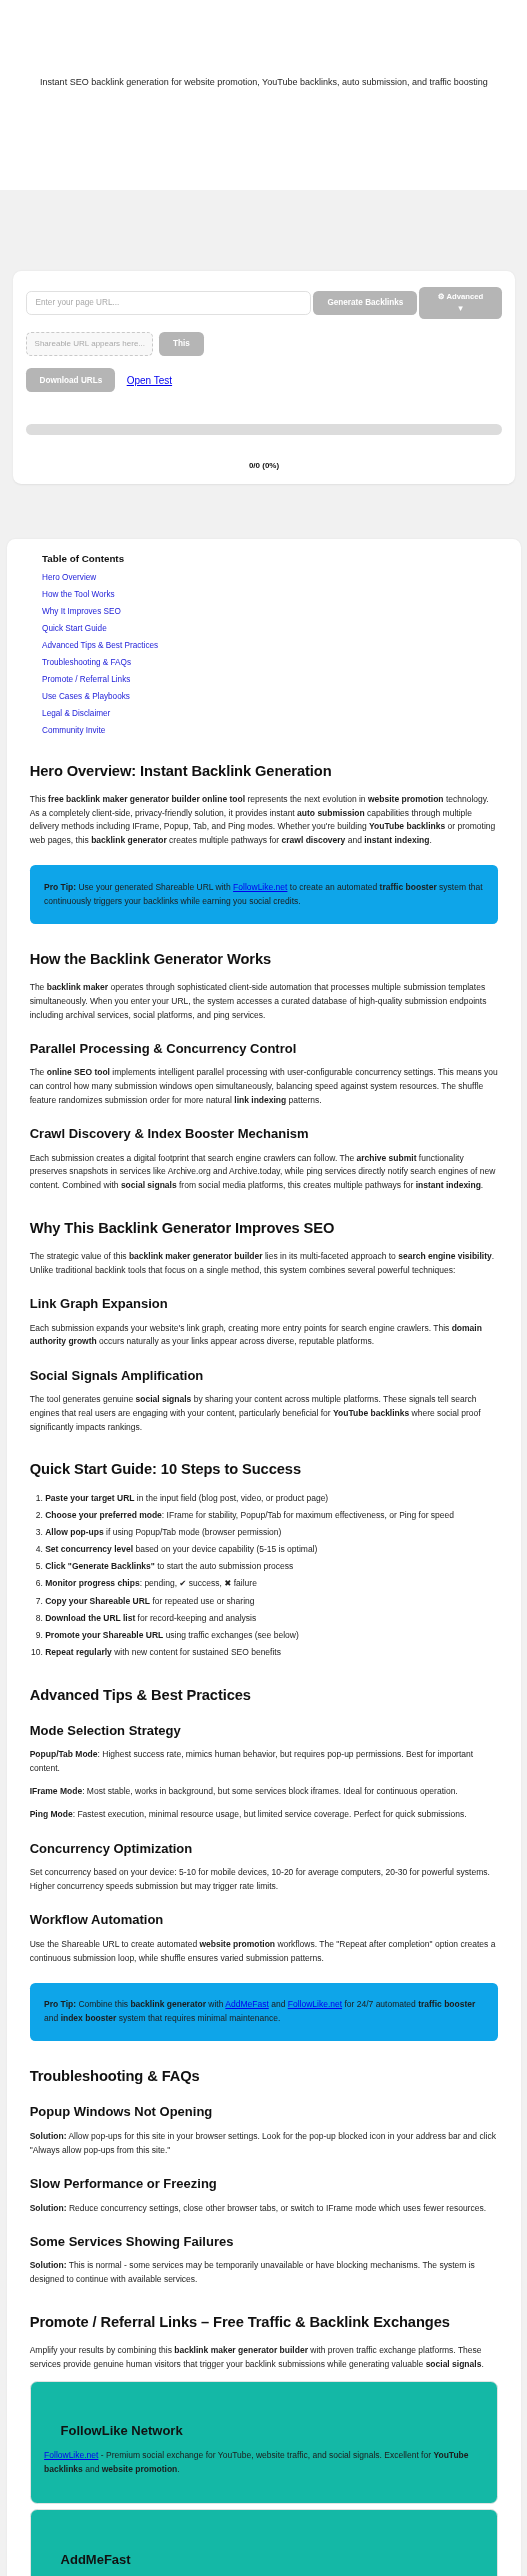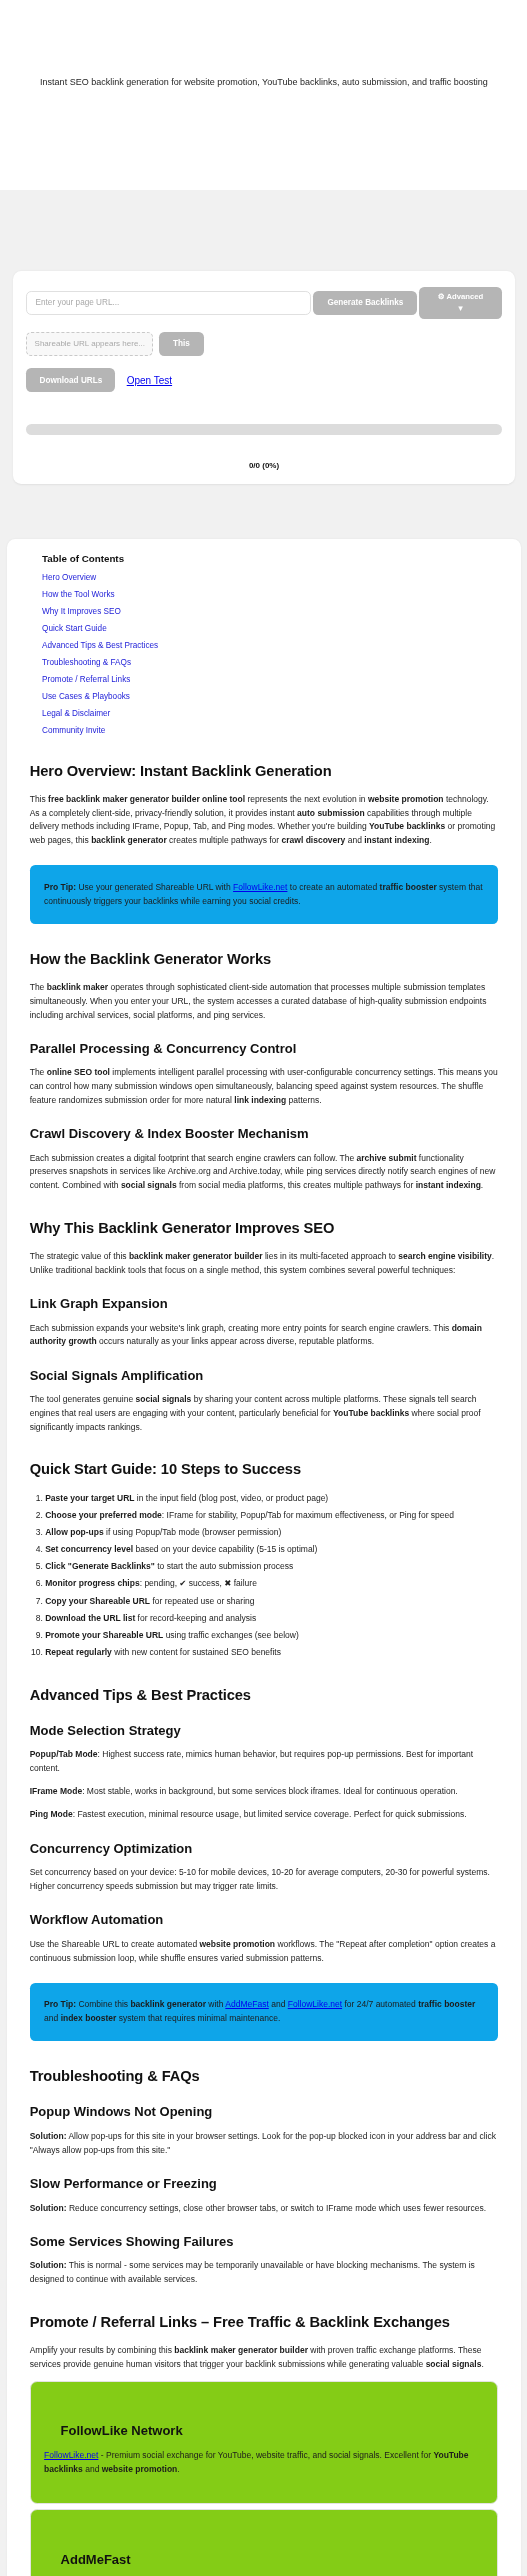--- a/index.html
+++ b/index.html
@@ -82,21 +82,21 @@
   #article-blocks p { font-size:8.5px; line-height:1.62; color:#1c1c1c; margin:9.3px 0; }
   #article-blocks b { font-weight:bold; }
   #article-blocks ol { margin:10.3px 0 13.4px 0; padding-left:15.5px; }
   #article-blocks ol li { font-size:8.5px; line-height:1.6; margin-bottom:3.6px; }
   #article-blocks .tipbox {
     border-radius:5.2px; padding:15.5px 14.4px; margin:17.5px 0;
     font-size:8.5px; line-height:1.62;
   }
   .tipbox.green { background:#0ea5e9; }
   .refcard {
-    border:0.5px solid #e3e3e3; border-radius:7.2px; background:#84cc16;
+    border:0.5px solid #e3e3e3; border-radius:7.2px; background:#14b8a6;
     padding:23px 13.4px 17.5px 13.4px; margin:0 0 5.2px 0; box-shadow:none;
   }
   .refcard h3 { font-size:10.3px; font-weight:bold; margin:0 0 10.3px 0; padding-left:16.5px; }
   .refcard h3 .ref-icon { display:inline-block; width:16.5px; margin-left:-16.5px; }
   .refcard p { font-size:8.5px; line-height:1.62; margin:0; }
 </style>
 </head>
 <body>
 
 <div class="top-note">Instant SEO backlink generation for website promotion, YouTube backlinks, auto submission, and traffic boosting</div>

